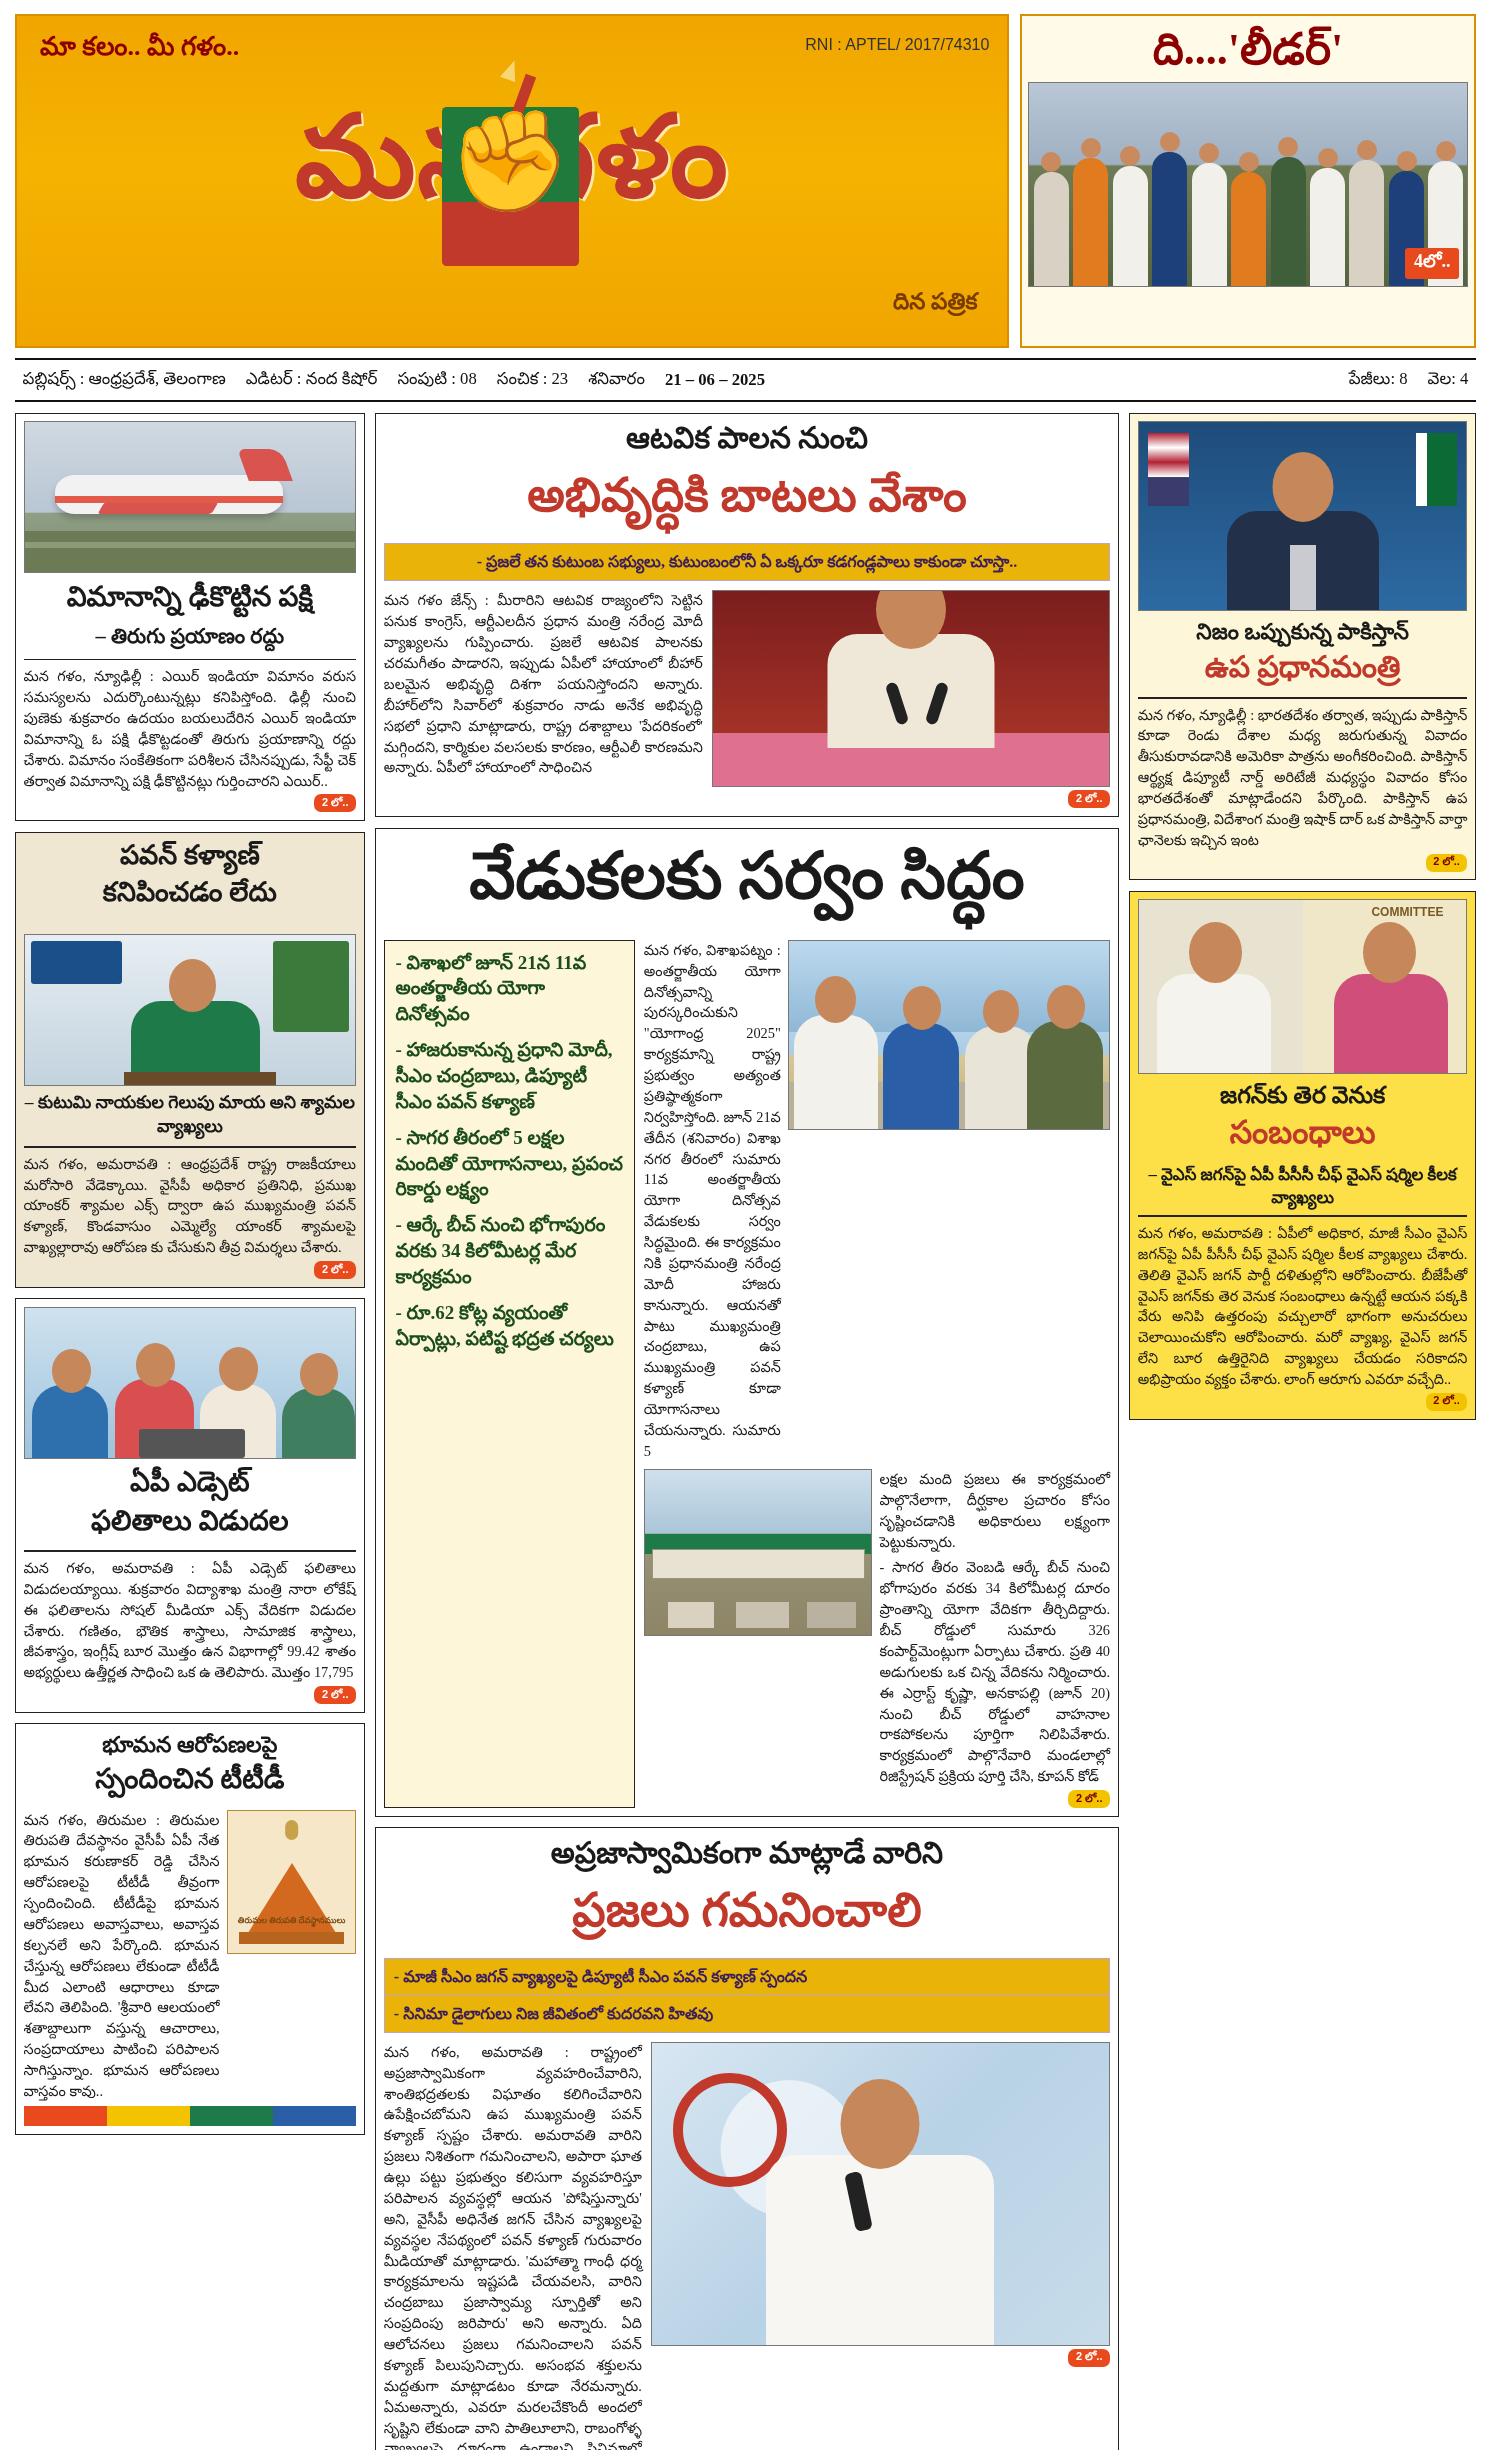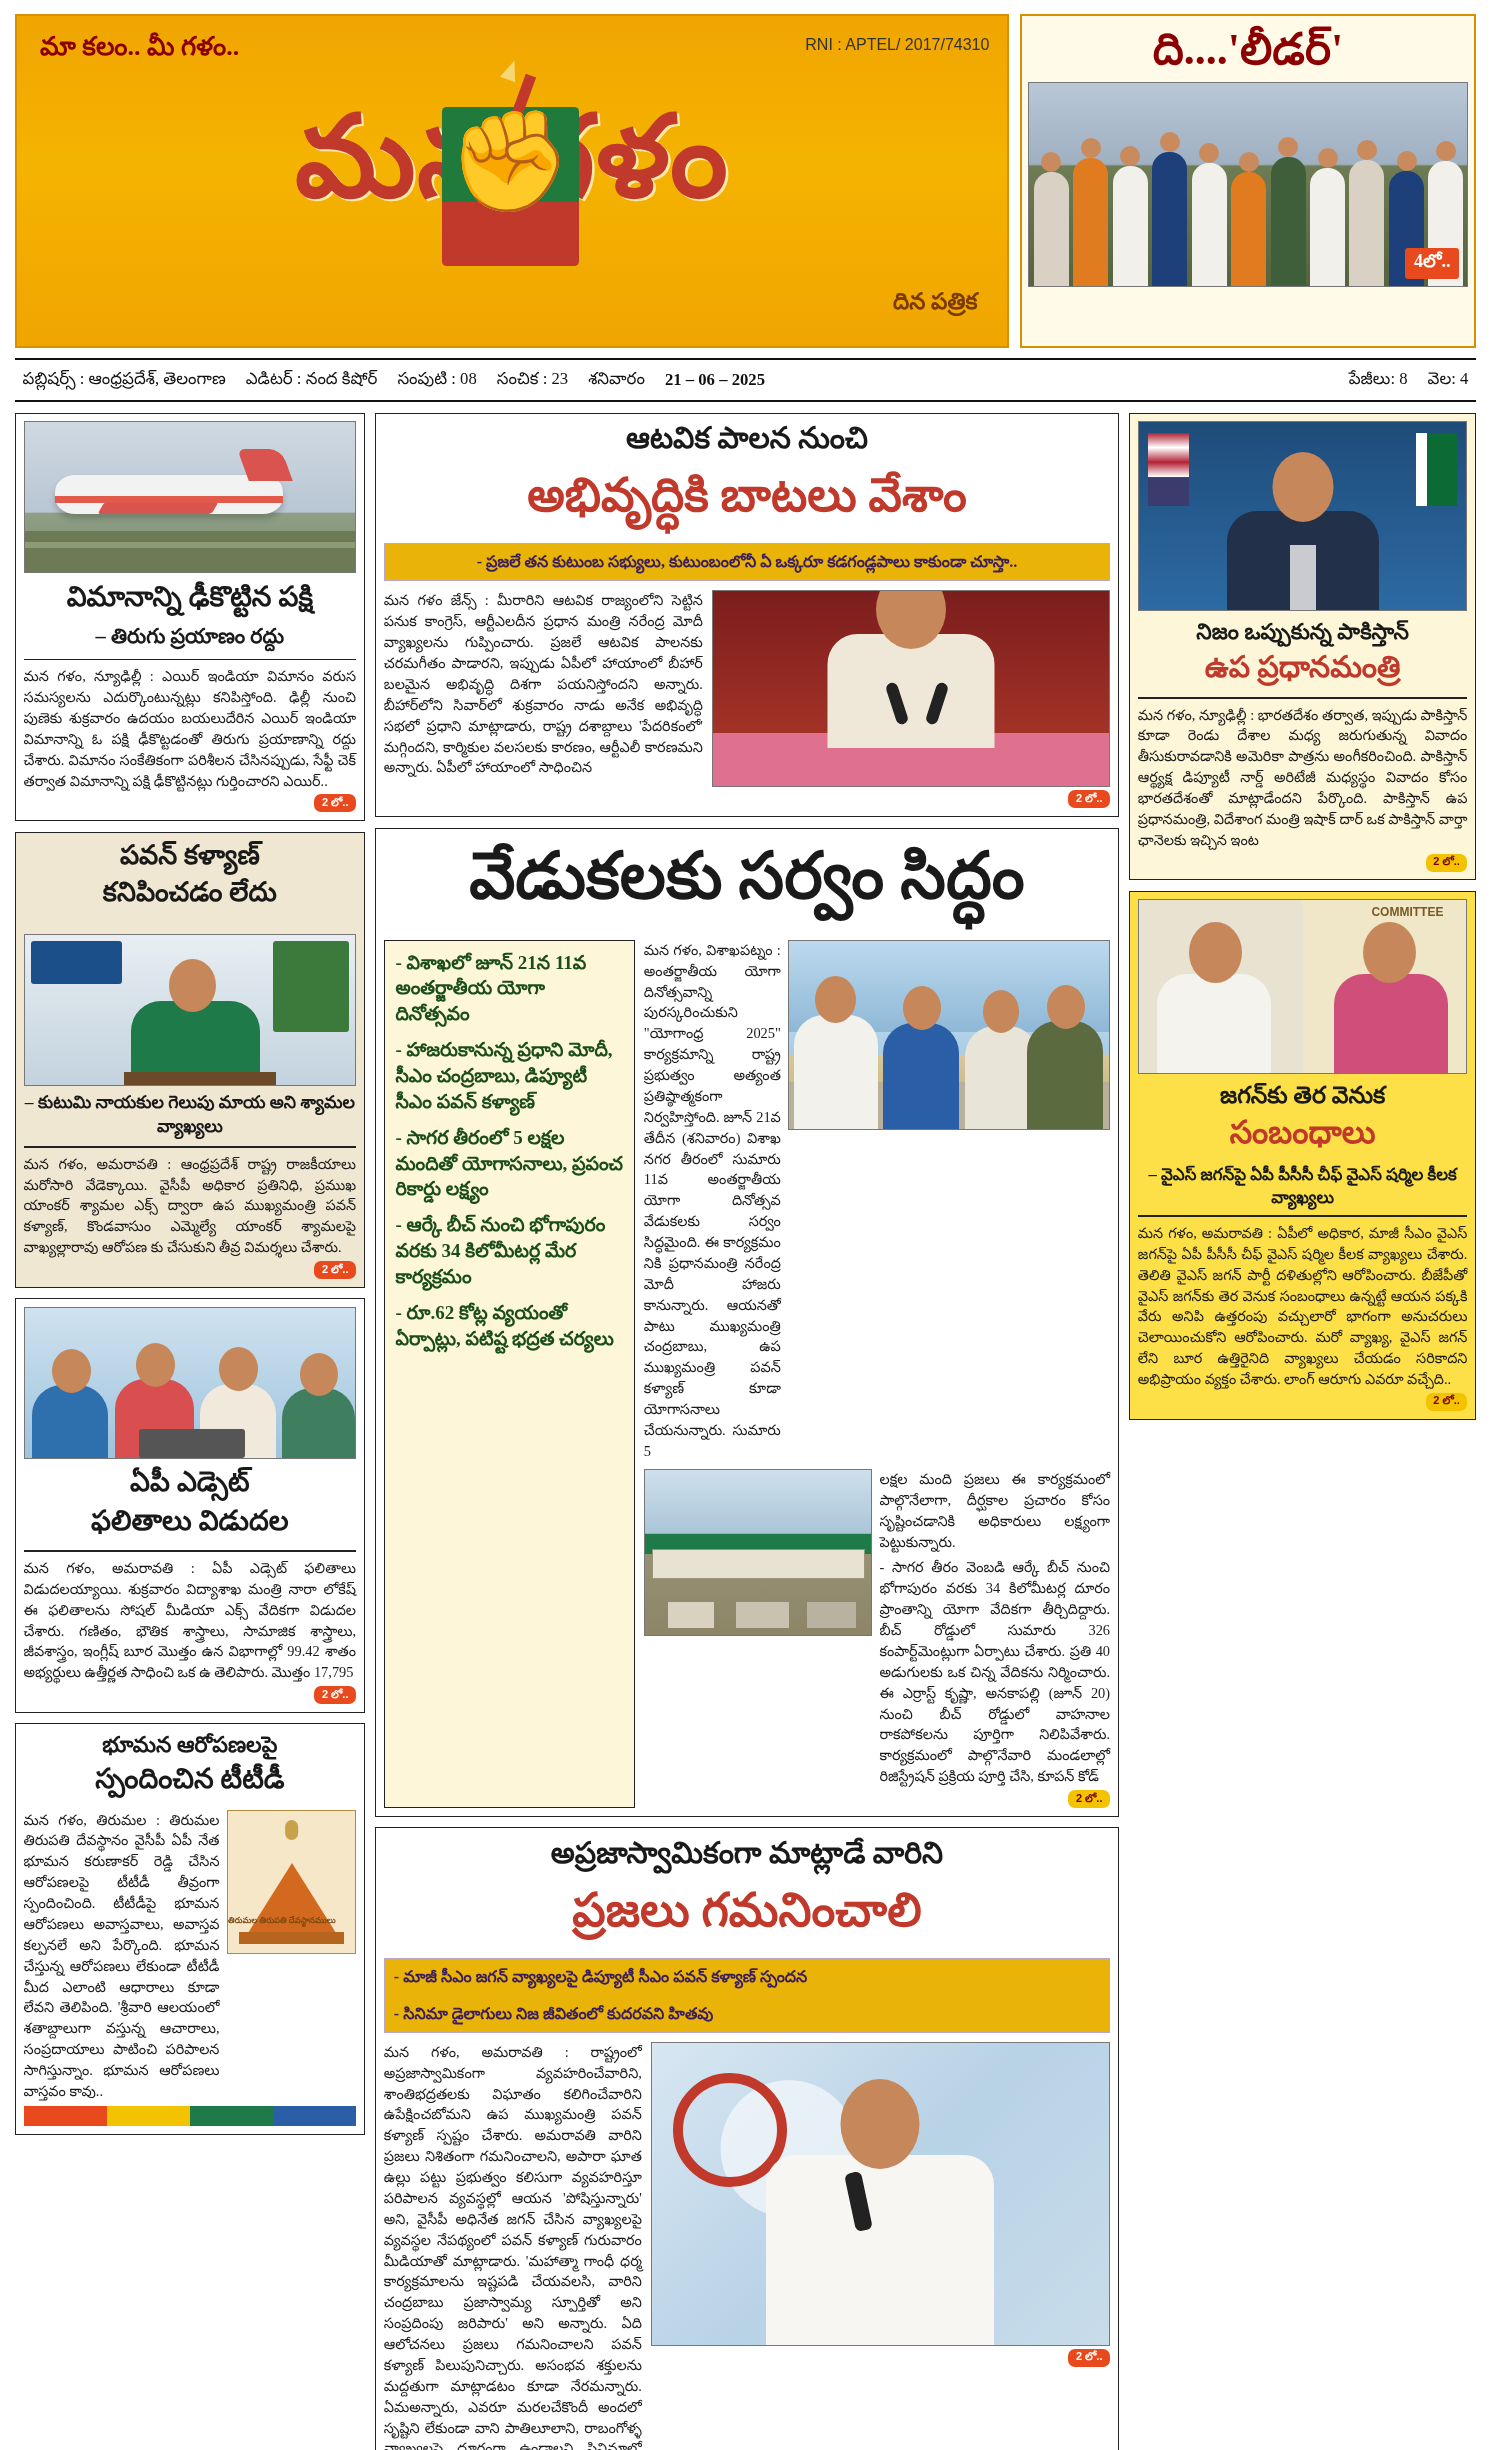--- a/index.html
+++ b/index.html
@@ -187,21 +187,21 @@
     width:129px; height:144px; background:#f6e7c8; border:1.5px solid #b08b3a;
     position:relative; margin:0 auto;
   }
   .ttd-emblem .gopuram {
     position:absolute; left:50%; transform:translateX(-50%); bottom:20px;
     width:0; height:0; border-left:44px solid transparent; border-right:44px solid transparent;
     border-bottom:70px solid #d2691e;
   }
   .ttd-emblem .base { position:absolute; left:10.6px; right:10.6px; bottom:9px; height:12px; background:#b5651d; }
   .ttd-emblem .cap { position:absolute; left:50%; transform:translateX(-50%); top:9px; width:13.7px; height:20px; background:#c8a24a; border-radius:6.8px; }
-  .ttd-text { position:absolute; left:0; right:0; bottom:26px; text-align:left; font-size:8.4px; color:#7a4a12; font-weight:bold; }
+  .ttd-text { position:absolute; left:0; right:0; bottom:26px; text-align:center; font-size:8.4px; color:#7a4a12; font-weight:bold; }
 
   .colorbar { display:flex; height:20px; margin-top:4.6px; }
   .colorbar div { flex:1; }
   .flag-sm { position:absolute; width:41px; height:73px; }
 </style>
 </head>
 <body>
 
 <div class="page">
 

